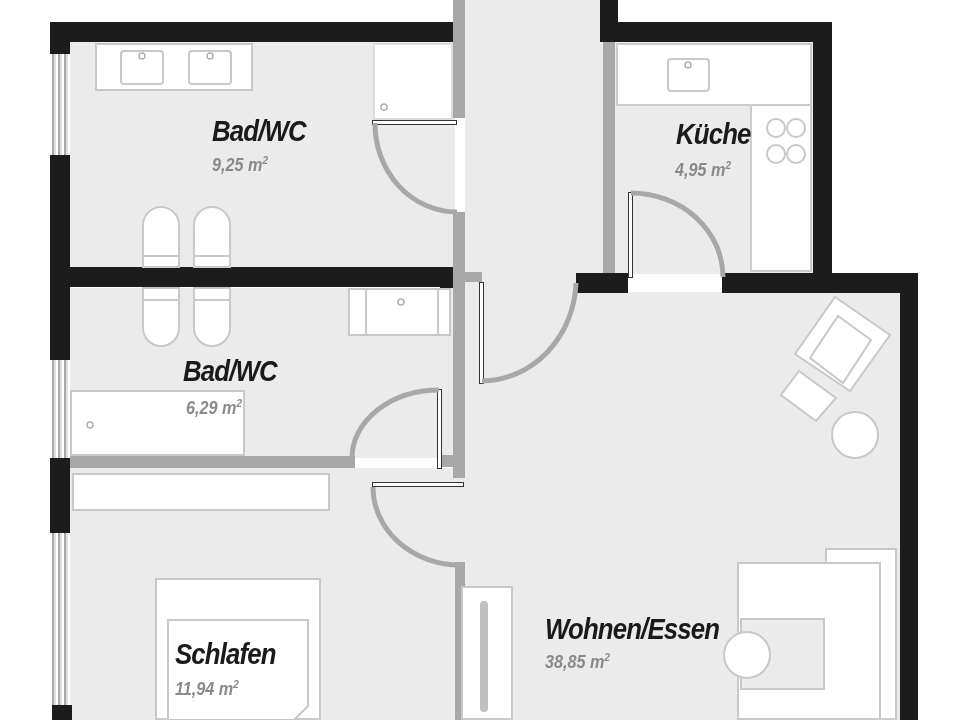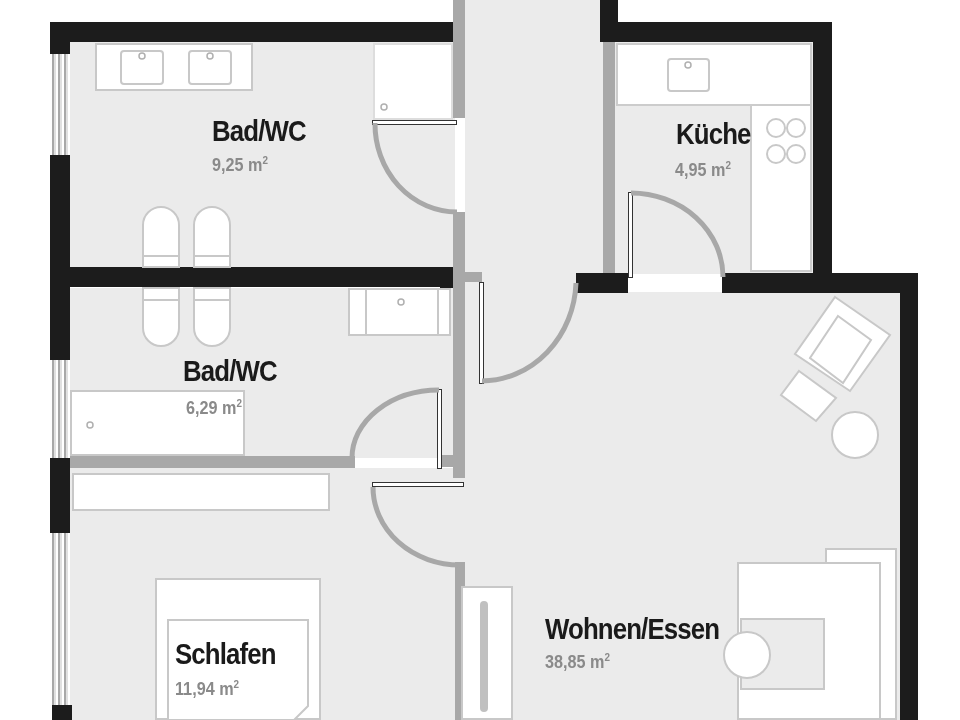--- a/index.html
+++ b/index.html
@@ -1,21 +1,21 @@
 <!DOCTYPE html>
 <html><head>
   <meta charset="utf-8">
   <style>
     html, body { margin: 0; padding: 0; }
     body {
       width: 960px; height: 720px; overflow: hidden;
       background: #ffffff; position: relative;
       font-family: "Liberation Sans", sans-serif;
     }
-    .plan { position: absolute; left: 0; top: 0; width: 960px; height: 720px; }
+    .plan { position: absolute; left: 0; top: 0; width: 960px; height: 720px; font-style: italic; }
     .floor { position: absolute; background: #ebebeb; }
     .wall { position: absolute; background: #1c1c1c; }
     .iwall { position: absolute; background: #a8a8a8; }
     .window {
       position: absolute;
       background: repeating-linear-gradient(90deg, #ffffff 0 2px, #a8a8a8 2px 4px, #e0e0e0 4px 6px);
     }
     .fixture { position: absolute; background: #ffffff; border: 2px solid #c8c8c8; box-sizing: border-box; }
     .leaf { position: absolute; background: #ffffff; border: 1.5px solid #333333; box-sizing: border-box; }
     svg.overlay { position: absolute; left: 0; top: 0; width: 960px; height: 720px; }

